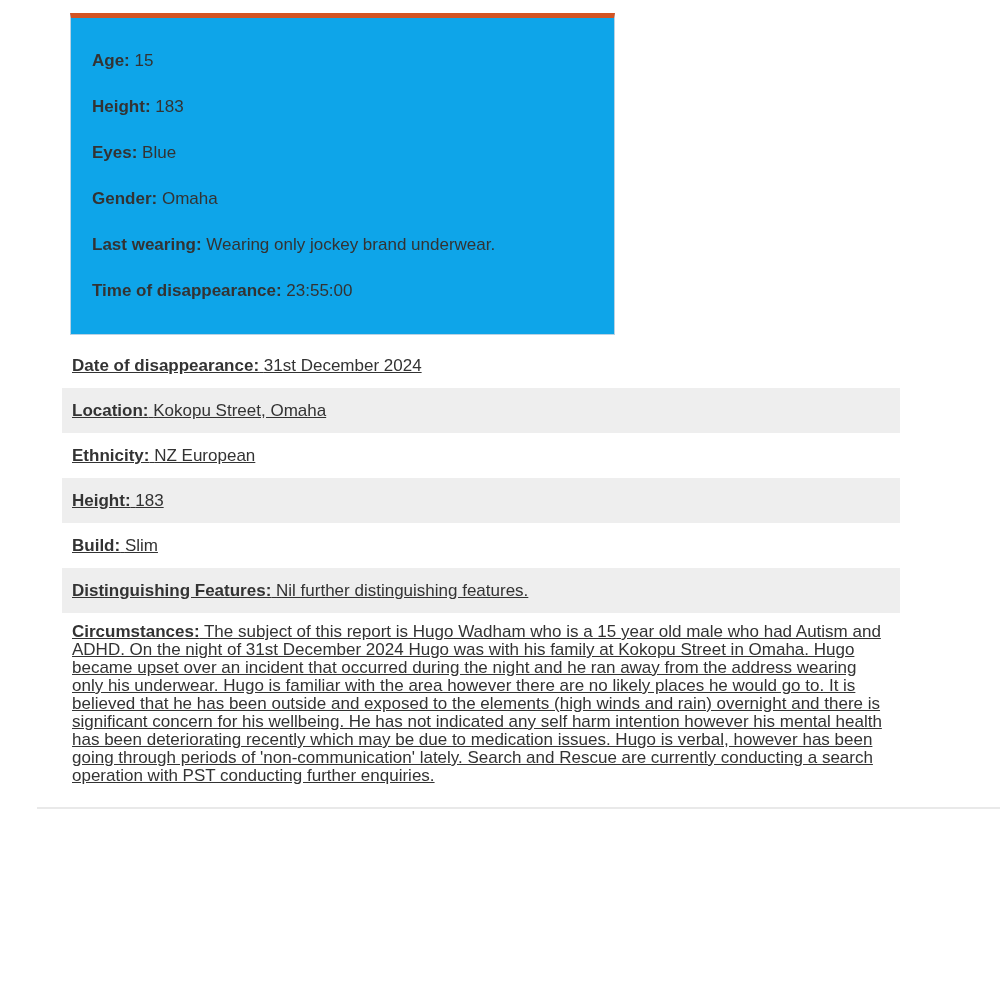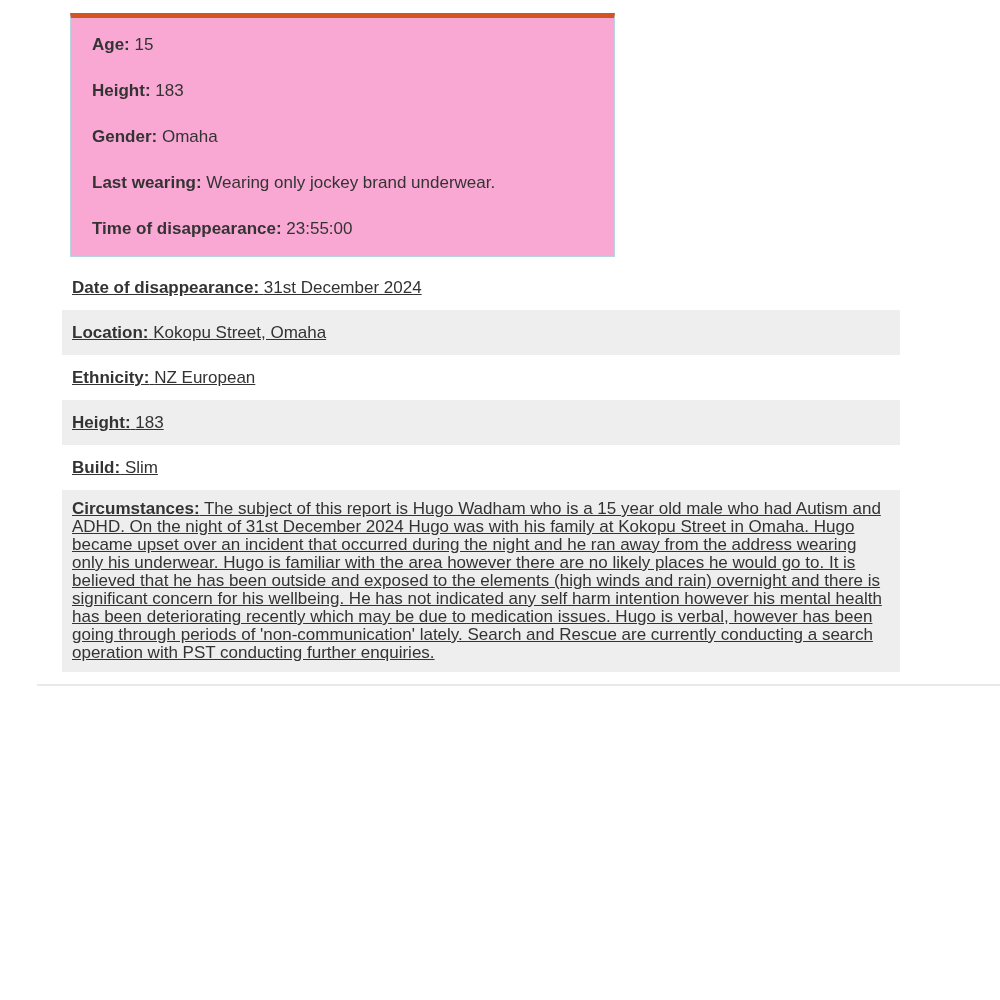--- a/index.html
+++ b/index.html
@@ -18,24 +18,24 @@
   .content {
     margin-left: 62px;
     width: 838px;
     padding-top: 13px;
     box-sizing: border-box;
   }
   .info-box {
     box-sizing: border-box;
     margin-left: 8px;
     width: 545px;
-    background: #f9a8d4;
+    background: #0ea5e9;
     border: 1px solid #b8d2e4;
     border-top: 5px solid #d35423;
-    padding: 4px 21px;
+    padding: 20px 21px;
     margin-bottom: 8px;
   }
   .info-box p {
     margin: 0;
     padding: 12px 0;
     line-height: 22px;
   }
   .lbl { font-weight: bold; }
   .row {
     padding: 10px;
@@ -52,30 +52,32 @@
 </style>
 </head>
 <body>
 
 <div class="page">
   <div class="content">
 
     <div class="info-box">
       <p><span class="lbl">Age:</span> <span>15</span></p>
       <p><span class="lbl">Height:</span> <span>183</span></p>
+      <p><span class="lbl">Eyes:</span> <span>Blue</span></p>
       <p><span class="lbl">Gender:</span> <span>Omaha</span></p>
       <p><span class="lbl">Last wearing:</span> <span>Wearing only jockey brand underwear.</span></p>
       <p><span class="lbl">Time of disappearance:</span> <span>23:55:00</span></p>
     </div>
 
     <div class="rows">
       <div class="row"><span class="lbl">Date of disappearance:</span> <span>31st December 2024</span></div>
       <div class="row"><span class="lbl">Location:</span> <span>Kokopu Street, Omaha</span></div>
       <div class="row"><span class="lbl">Ethnicity:</span> <span>NZ European</span></div>
       <div class="row"><span class="lbl">Height:</span> <span>183</span></div>
       <div class="row"><span class="lbl">Build:</span> <span>Slim</span></div>
+      <div class="row"><span class="lbl">Distinguishing Features:</span> <span>Nil further distinguishing features.</span></div>
       <div class="row circumstances"><span class="lbl">Circumstances:</span> <span>The subject of this report is Hugo Wadham who is a 15 year old male who had Autism and ADHD. On the night of 31st December 2024 Hugo was with his family at Kokopu Street in Omaha. Hugo became upset over an incident that occurred during the night and he ran away from the address wearing only his underwear. Hugo is familiar with the area however there are no likely places he would go to. It is believed that he has been outside and exposed to the elements (high winds and rain) overnight and there is significant concern for his wellbeing. He has not indicated any self harm intention however his mental health has been deteriorating recently which may be due to medication issues. Hugo is verbal, however has been going through periods of 'non-communication' lately. Search and Rescue are currently conducting a search operation with PST conducting further enquiries.</span></div>
     </div>
 
   </div>
 
   <div class="divider"></div>
 </div>
 
 </body></html>

